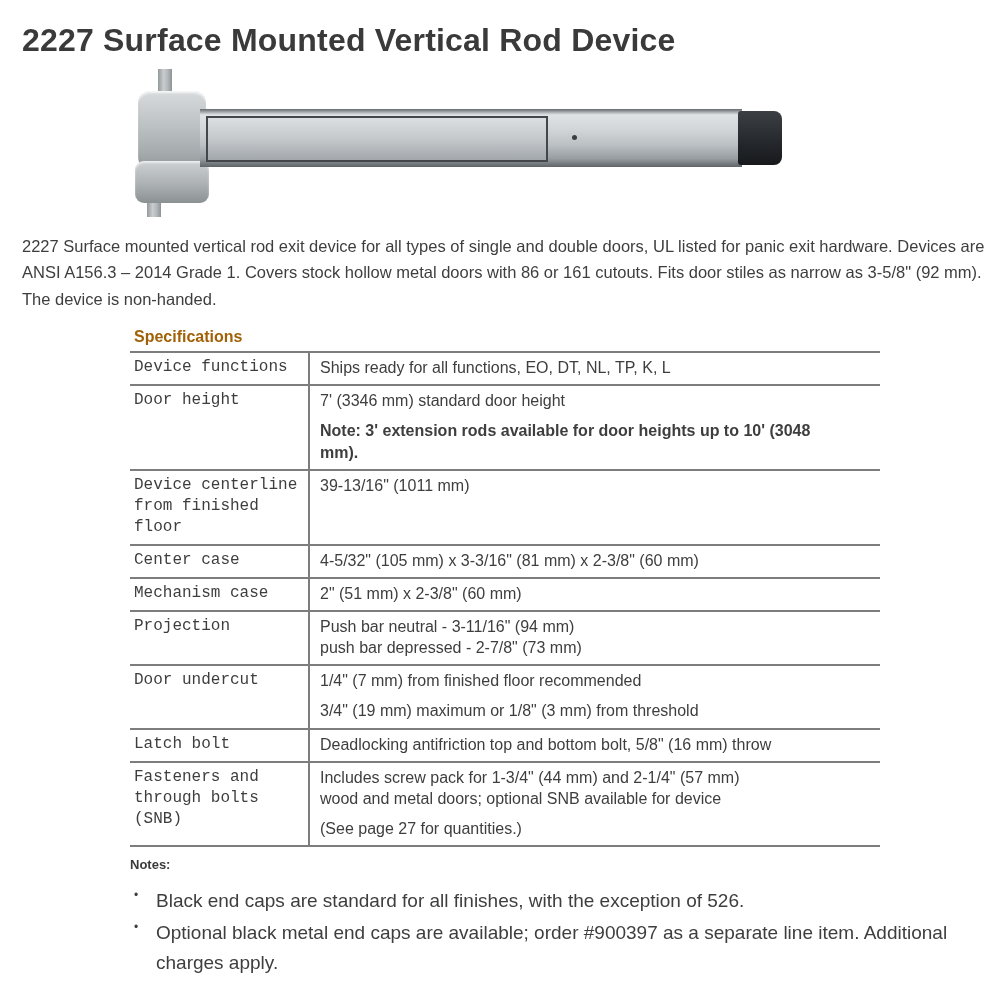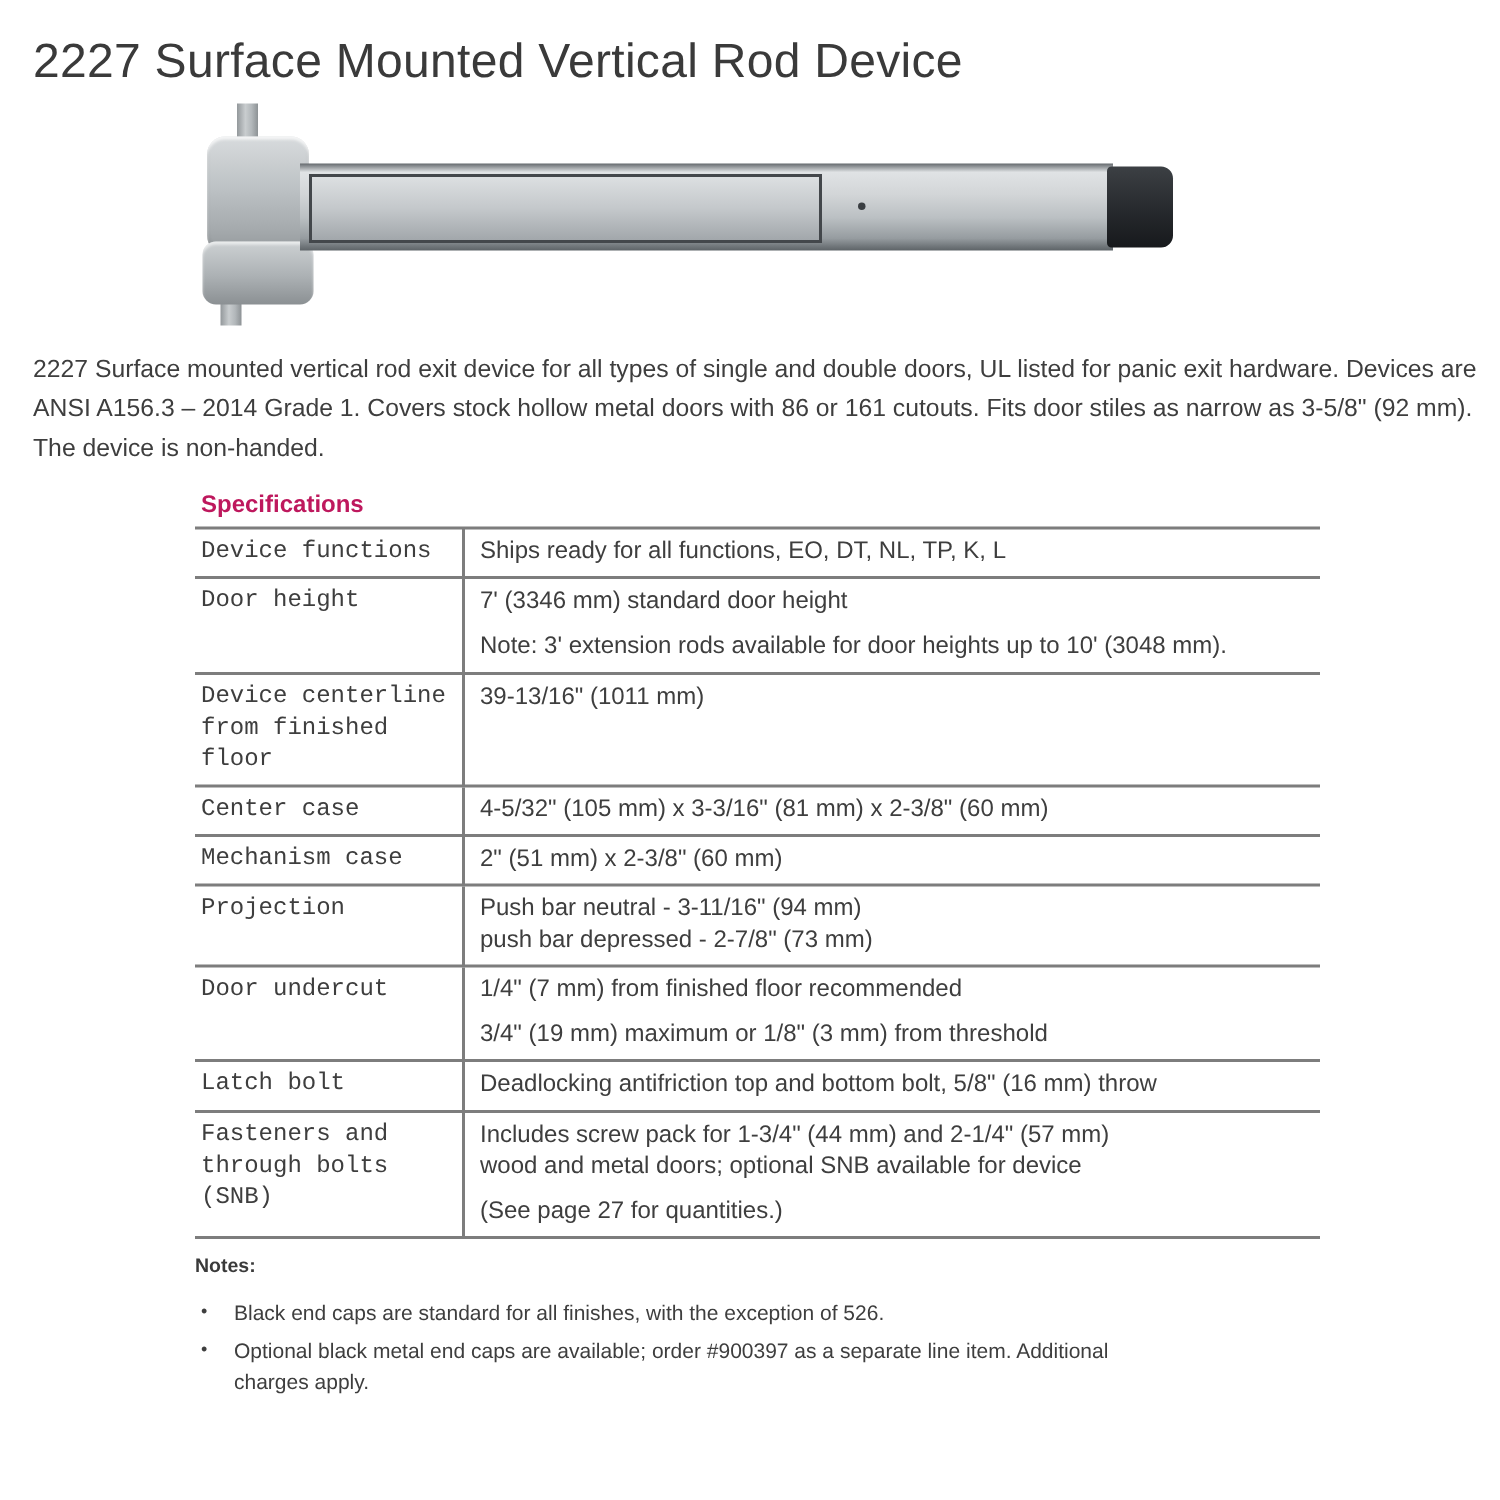--- a/index.html
+++ b/index.html
@@ -1,19 +1,19 @@
 <!DOCTYPE html>
 <html><head>
 <meta charset="utf-8">
 <style>
   html,body{margin:0;padding:0;background:#ffffff;}
   body{font-family:"Liberation Sans", sans-serif;color:#3e3e3e;width:1000px;}
   .page{width:1000px;min-height:1000px;padding:18px 0 0 22px;box-sizing:border-box;}
 
-  .title{font-size:32px;font-weight:400;color:#3a3a3a;margin:4px 0 10px 0;letter-spacing:0.2px;}
+  .title{font-size:32px;font-weight:700;color:#3a3a3a;margin:4px 0 10px 0;letter-spacing:0.2px;}
 
   
   .device-figure{position:relative;height:150px;width:700px;margin:10px 0 14px 98px;}
   .rod{position:absolute;background:linear-gradient(90deg,#93989b,#c9cdcf 40%,#b2b7ba 70%,#8d9295);}
   .rod-top{left:38px;top:0;width:14px;height:38px;}
   .rod-bottom{left:27px;top:106px;width:14px;height:42px;}
   .head-upper{position:absolute;left:18px;top:22px;width:68px;height:78px;border-radius:12px;
     background:linear-gradient(180deg,#d8dbdd,#bcc1c4 45%,#a6abae 78%,#93989b);
     box-shadow:inset 0 2px 2px rgba(255,255,255,.75), inset 0 -2px 3px rgba(0,0,0,.12);}
   .head-lower{position:absolute;left:15px;top:92px;width:74px;height:42px;border-radius:9px;
@@ -25,37 +25,37 @@
     background:linear-gradient(180deg,#dcdfe1,#c4c8cb 50%,#a2a7ab);}
   .dot{position:absolute;left:452px;top:66px;width:5px;height:5px;border-radius:50%;background:#3a3e42;}
   .endcap{position:absolute;left:618px;top:42px;width:44px;height:54px;border-radius:3px 8px 8px 3px;
     background:linear-gradient(180deg,#3c4044,#26292d 55%,#17191c);}
 
   
   .description{font-size:16.5px;line-height:1.6;margin:0 12px 16px 0;width:965px;color:#3e3e3e;}
 
   
   .spec-block{margin-left:108px;}
-  .spec-heading{font-size:16px;font-weight:bold;color:#be185d;padding:0 0 5px 4px;}
+  .spec-heading{font-size:16px;font-weight:bold;color:#a16207;padding:0 0 5px 4px;}
   .spec-table{border-collapse:collapse;width:750px;table-layout:fixed;}
   .spec-table tr{border-top:2px solid #7d7d7d;}
   .spec-table tr.last{border-bottom:2px solid #7d7d7d;}
   .spec-table td{vertical-align:top;font-size:16px;line-height:1.32;padding:4px 8px 6px 4px;color:#3e3e3e;}
   td.lab{width:166px;font-family:Liberation Mono, monospace;}
   td.val{border-left:2px solid #7d7d7d;padding-left:10px;}
   .sz{display:inline-block;min-width:88px;}
   .spaced{margin-top:9px;}
-  .wrap-500{max-width:500px;}
+  .wrap-500{max-width:500px;font-weight:bold;}
 
   
   .notes{margin:10px 0 0 108px;padding-bottom:20px;}
   .notes-heading{font-size:13px;font-weight:bold;color:#3a3a3a;margin-bottom:14px;}
   .note-item{display:flex;align-items:flex-start;margin-bottom:3px;}
   .bullet{width:26px;flex:0 0 26px;font-size:12px;line-height:1.55;color:#3e3e3e;text-align:left;padding-left:4px;box-sizing:border-box;}
-  .note-text{font-size:14px;line-height:1.55;color:#3e3e3e;}
+  .note-text{font-size:19px;line-height:1.55;color:#3e3e3e;}
 </style>
 </head>
 <body>
 
 <div class="page">
 
   <h1 class="title">2227 Surface Mounted Vertical Rod Device</h1>
 
   <div class="device-figure">
     <div class="rod rod-top"></div>

